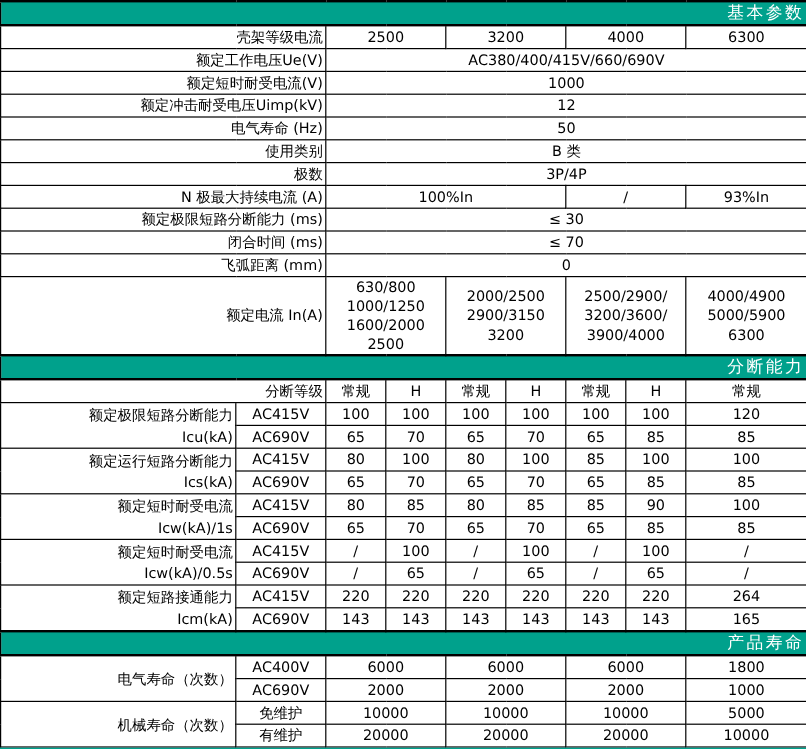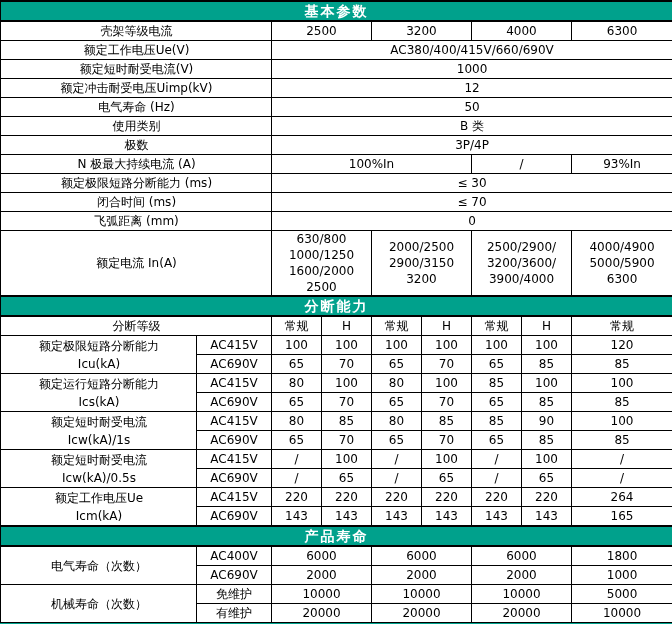--- a/index.html
+++ b/index.html
@@ -1,23 +1,23 @@
 <!DOCTYPE html>
 <html style="--accent: #00a18c;"><head>
 <meta charset="utf-8">
 <style>
   html,body{margin:0;padding:0;background:#fff;}
   body{width:672px;font-family:"DejaVu Sans",sans-serif;color:#000;}
   .wrap{width:672px;}
   table{border-collapse:collapse;table-layout:fixed;width:672px;font-size:12px;}
   td{border:1px solid #000;padding:0 2px;text-align:center;height:18px;overflow:hidden;
      white-space:nowrap;line-height:18px;}
-  td.lbl{text-align:center;padding-left:3px;}
+  td.lbl{text-align:right;padding-left:3px;}
   tr.sec td{background:var(--accent,#00a18c);color:#fff;font-size:14px;height:17px;
-     border-top:2px solid #000;border-bottom:2px solid #000;letter-spacing:2px;font-weight:bold;}
+     border-top:2px solid #000;border-bottom:2px solid #000;letter-spacing:2px;font-weight:normal;text-align:right;}
   td.multi{white-space:pre-line;line-height:16px;height:64px;vertical-align:middle;}
   td.group{vertical-align:middle;line-height:18px;}
   tr.shortr td{height:17px;}
   .strip{height:2px;background:var(--accent,#00a18c);width:672px;}
 </style>
 </head>
 <body>
 
 <div class="wrap">
 <table>
@@ -218,21 +218,21 @@
     <td>65</td>
     <td>/</td>
     <td>65</td>
     <td>/</td>
     <td>65</td>
     <td>/</td>
   </tr>
 
   <tr>
     <td class="lbl group" rowspan="2">
-            <div>额定工作电压Ue</div>
+            <div>额定短路接通能力</div>
             <div>Icm(kA)</div>
           </td>
     <td>AC415V</td>
     <td>220</td>
     <td>220</td>
     <td>220</td>
     <td>220</td>
     <td>220</td>
     <td>220</td>
     <td>264</td>

